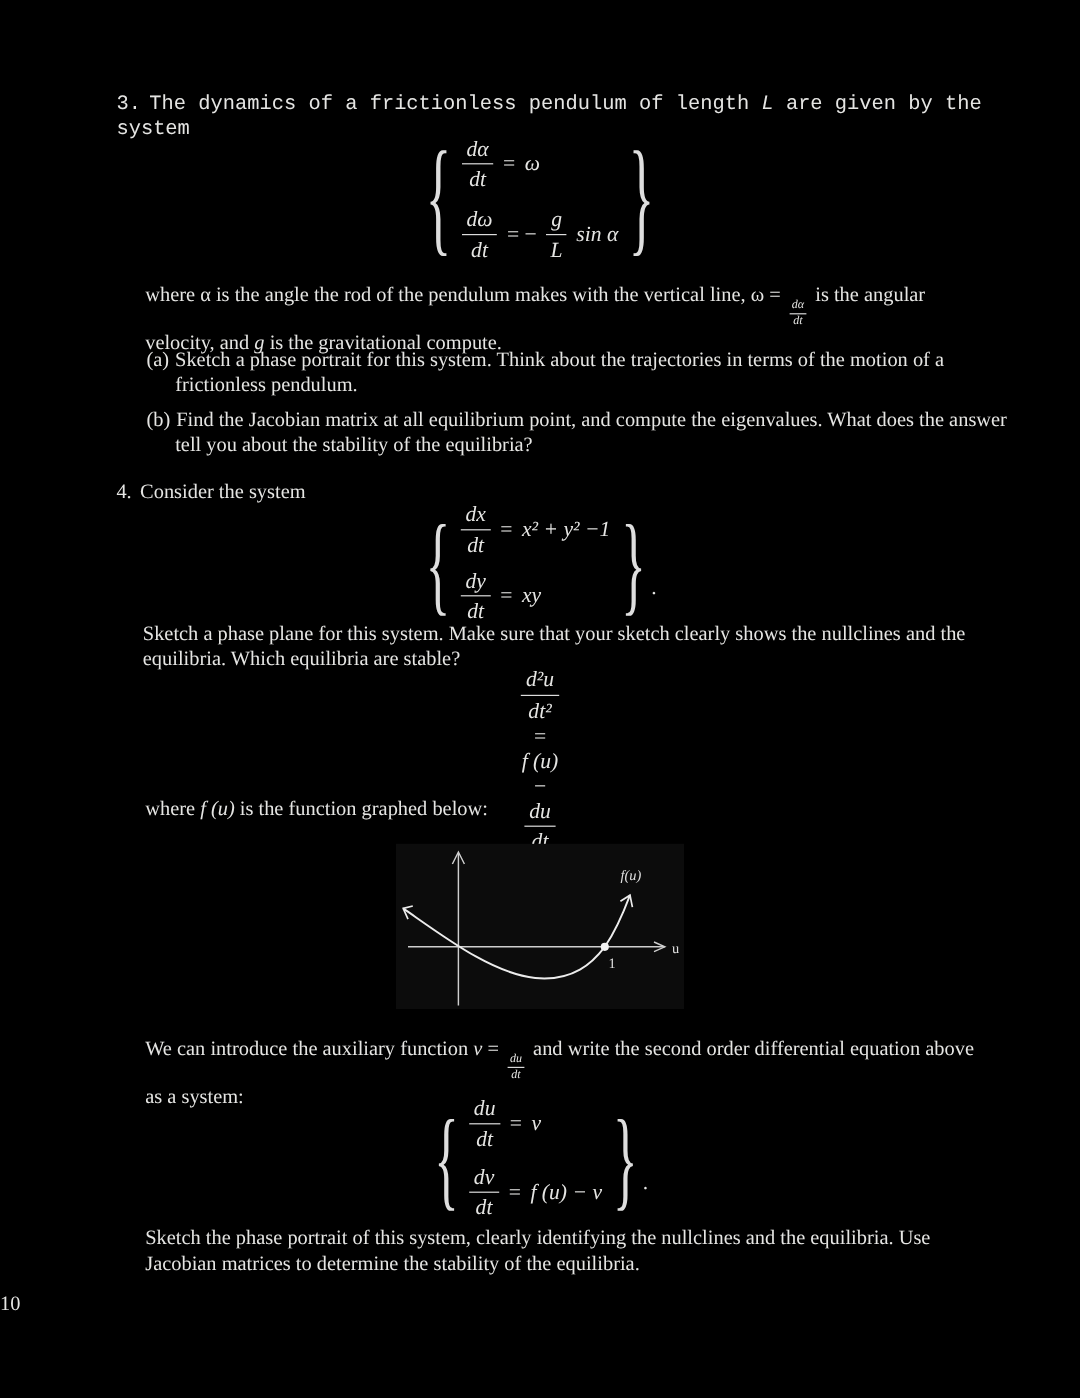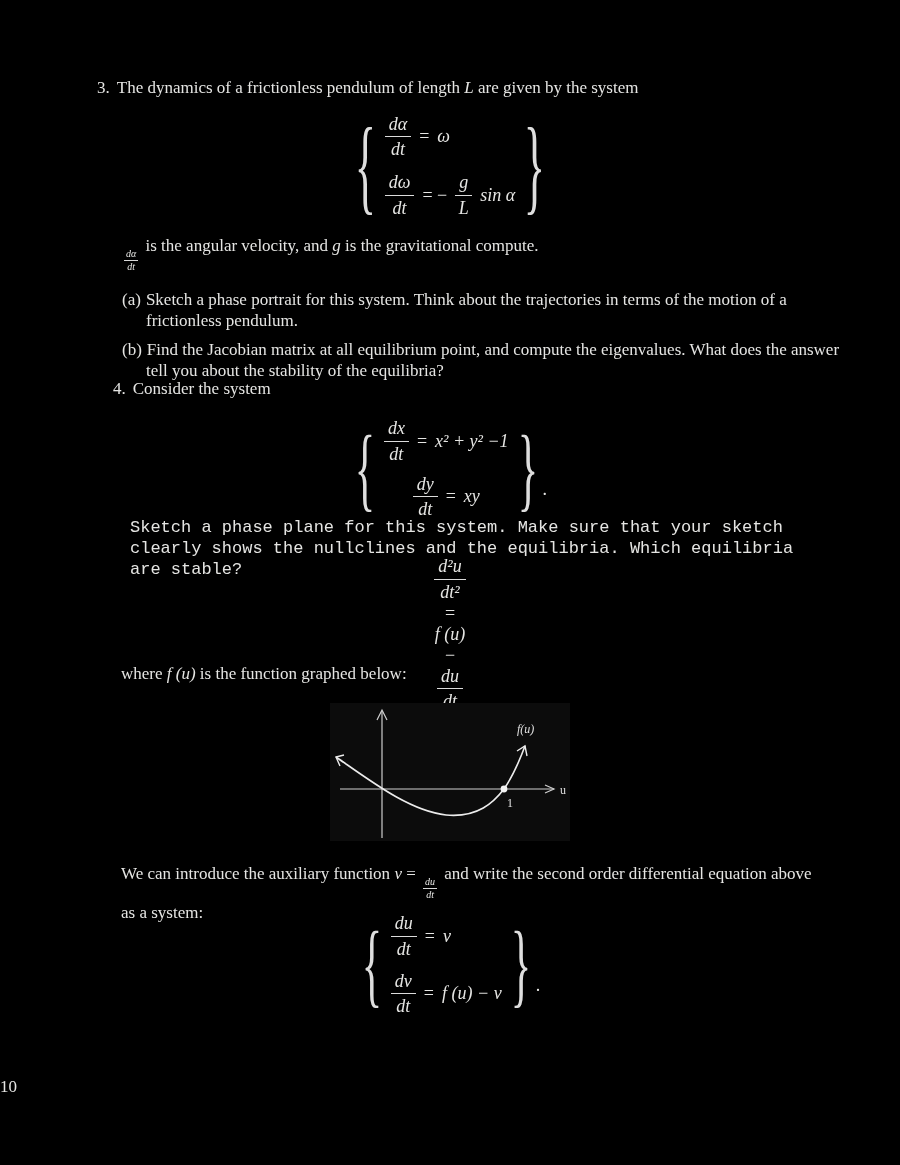--- a/index.html
+++ b/index.html
@@ -33,21 +33,21 @@
   .sfrac .top{border-bottom:1px solid #d8d8d8;padding:0 2px 1px;}
   .sfrac .bot{padding-top:1px;}
   .center{text-align:left;}
   svg text{font-family:"Liberation Serif",serif;fill:#e0e0e0;font-size:12px;}
 </style>
 </head>
 <body>
 
 <div class="page">
 
-  <div class="abs para" style="top:77px;left:97px;width:750px;">
+  <div class="abs para" style="top:77px;left:97px;width:750px;font-family:Liberation Mono, monospace;">
     <span class="pnum">3.</span><span>The dynamics of a frictionless pendulum of length </span><i>L</i><span> are given by the system</span>
   </div>
 
   <div class="abs system" style="top:112px;left:0;width:900px;height:108px;">
     <span class="brace b-tall">{</span>
     <div class="rows" style="gap:12px;">
       <div class="srow">
         <span class="frac">
             <span class="top">dα</span>
             <span class="bot">dt</span>
@@ -65,41 +65,41 @@
             <span class="top">g</span>
             <span class="bot">L</span>
           </span>
         <span class="rhs upright">sin α</span>
       </div>
     </div>
     <span class="brace b-tall">}</span>
   </div>
 
   <div class="abs para" style="top:233px;left:121px;width:697px;line-height:26px;">
-    <span class="sfrac">
+    <span>where α is the angle the rod of the pendulum makes with the vertical line, ω = </span><span class="sfrac">
         <span class="top">dα</span>
         <span class="bot">dt</span>
       </span><span> is the angular velocity, and </span><i>g</i><span> is the gravitational compute.</span>
   </div>
 
   <div class="abs para hang" style="top:339px;left:122px;width:694px;">
     <span class="plabel">(b)</span><span>Find the Jacobian matrix at all equilibrium point, and compute the eigenvalues. What does the answer tell you about the stability of the equilibria?</span>
   </div>
 
   <div class="abs para hang" style="top:289px;left:122px;width:694px;">
     <span class="plabel">(a)</span><span>Sketch a phase portrait for this system. Think about the trajectories in terms of the motion of a frictionless pendulum.</span>
   </div>
 
-  <div class="abs para" style="top:378px;left:97px;width:740px;margin-left:16px;">
+  <div class="abs para" style="top:399px;left:97px;width:740px;">
     <span class="pnum">4.</span><span>Consider the system</span>
   </div>
 
   <div class="abs system" style="top:423px;left:0;width:900px;height:92px;">
     <span class="brace b-mid">{</span>
-    <div class="rows" style="gap:9px;align-items:center;">
+    <div class="rows" style="gap:9px;">
       <div class="srow">
         <span class="frac">
             <span class="top">dx</span>
             <span class="bot">dt</span>
           </span>
         <span class="op">=</span>
         <span class="rhs">x² + y² −1</span>
       </div>
       <div class="srow">
         <span class="frac">
@@ -107,21 +107,21 @@
             <span class="bot">dt</span>
           </span>
         <span class="op">=</span>
         <span class="rhs">xy</span>
       </div>
     </div>
     <span class="brace b-mid">}</span>
     <span class="sys-period">.</span>
   </div>
 
-  <div class="abs para" style="top:517px;left:130px;width:697px;font-family:Liberation Mono, monospace;">
+  <div class="abs para" style="top:517px;left:119px;width:697px;">
     <span>Sketch a phase plane for this system. Make sure that your sketch clearly shows the nullclines and the equilibria. Which equilibria are stable?</span>
   </div>
 
 
   <div class="abs system" style="top:606px;left:0;width:900px;height:56px;flex-direction:column;">
     <span class="frac">
         <span class="top">d²u</span>
         <span class="bot">dt²</span>
       </span>
     <span class="op" style="margin:0 6px;">=</span>
@@ -179,18 +179,21 @@
             <span class="bot">dt</span>
           </span>
         <span class="op">=</span>
         <span class="rhs">f (u) − v</span>
       </div>
     </div>
     <span class="brace b-mid">}</span>
     <span class="sys-period">.</span>
   </div>
 
+  <div class="abs para" style="top:1021px;left:121px;width:694px;">
+    <span>Sketch the phase portrait of this system, clearly identifying the nullclines and the equilibria. Use Jacobian matrices to determine the stability of the equilibria.</span>
+  </div>
 
   <div class="abs center" style="top:1077px;left:0;width:900px;">
     <span>10</span>
   </div>
 
 </div>
 
 </body></html>

